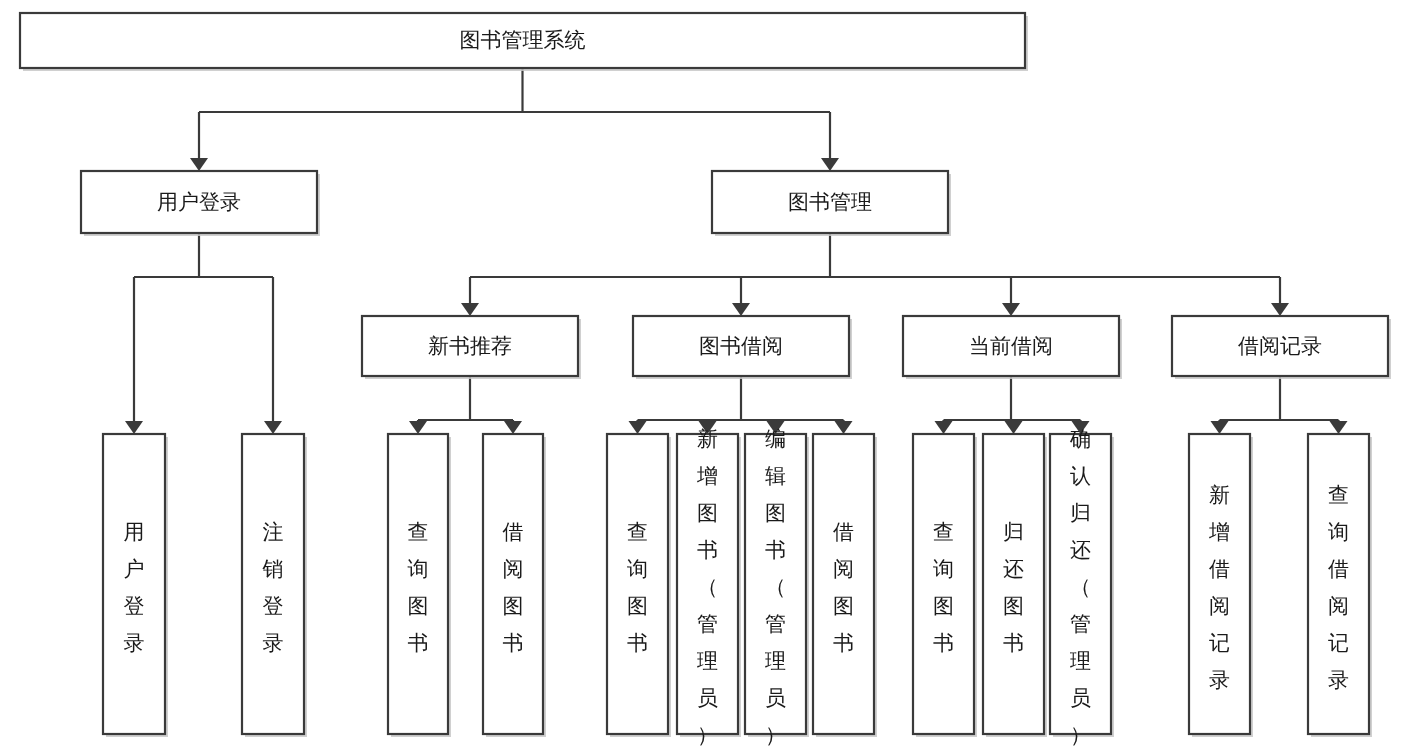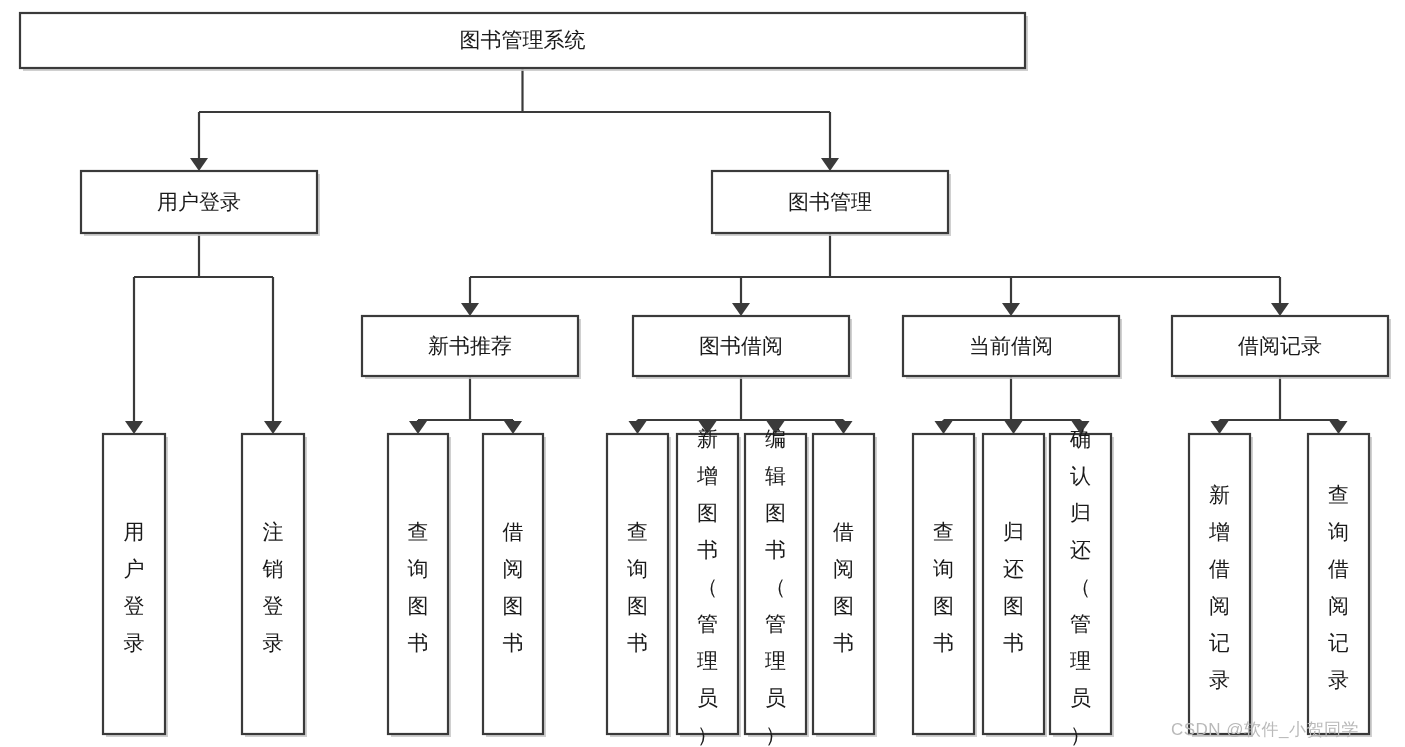--- a/index.html
+++ b/index.html
@@ -295,14 +295,13 @@
           <text x="1338.5" y="501.86" class="node-label-v">查</text>
           <text x="1338.5" y="538.86" class="node-label-v">询</text>
           <text x="1338.5" y="575.86" class="node-label-v">借</text>
           <text x="1338.5" y="612.86" class="node-label-v">阅</text>
           <text x="1338.5" y="649.86" class="node-label-v">记</text>
           <text x="1338.5" y="686.86" class="node-label-v">录</text>
           <title>查询借阅记录</title>
         </g>
       </g>
     </svg>
-  <div class="watermark-text">CSDN @软件_小贺同学</div>
 </div>
 
 </body></html>

